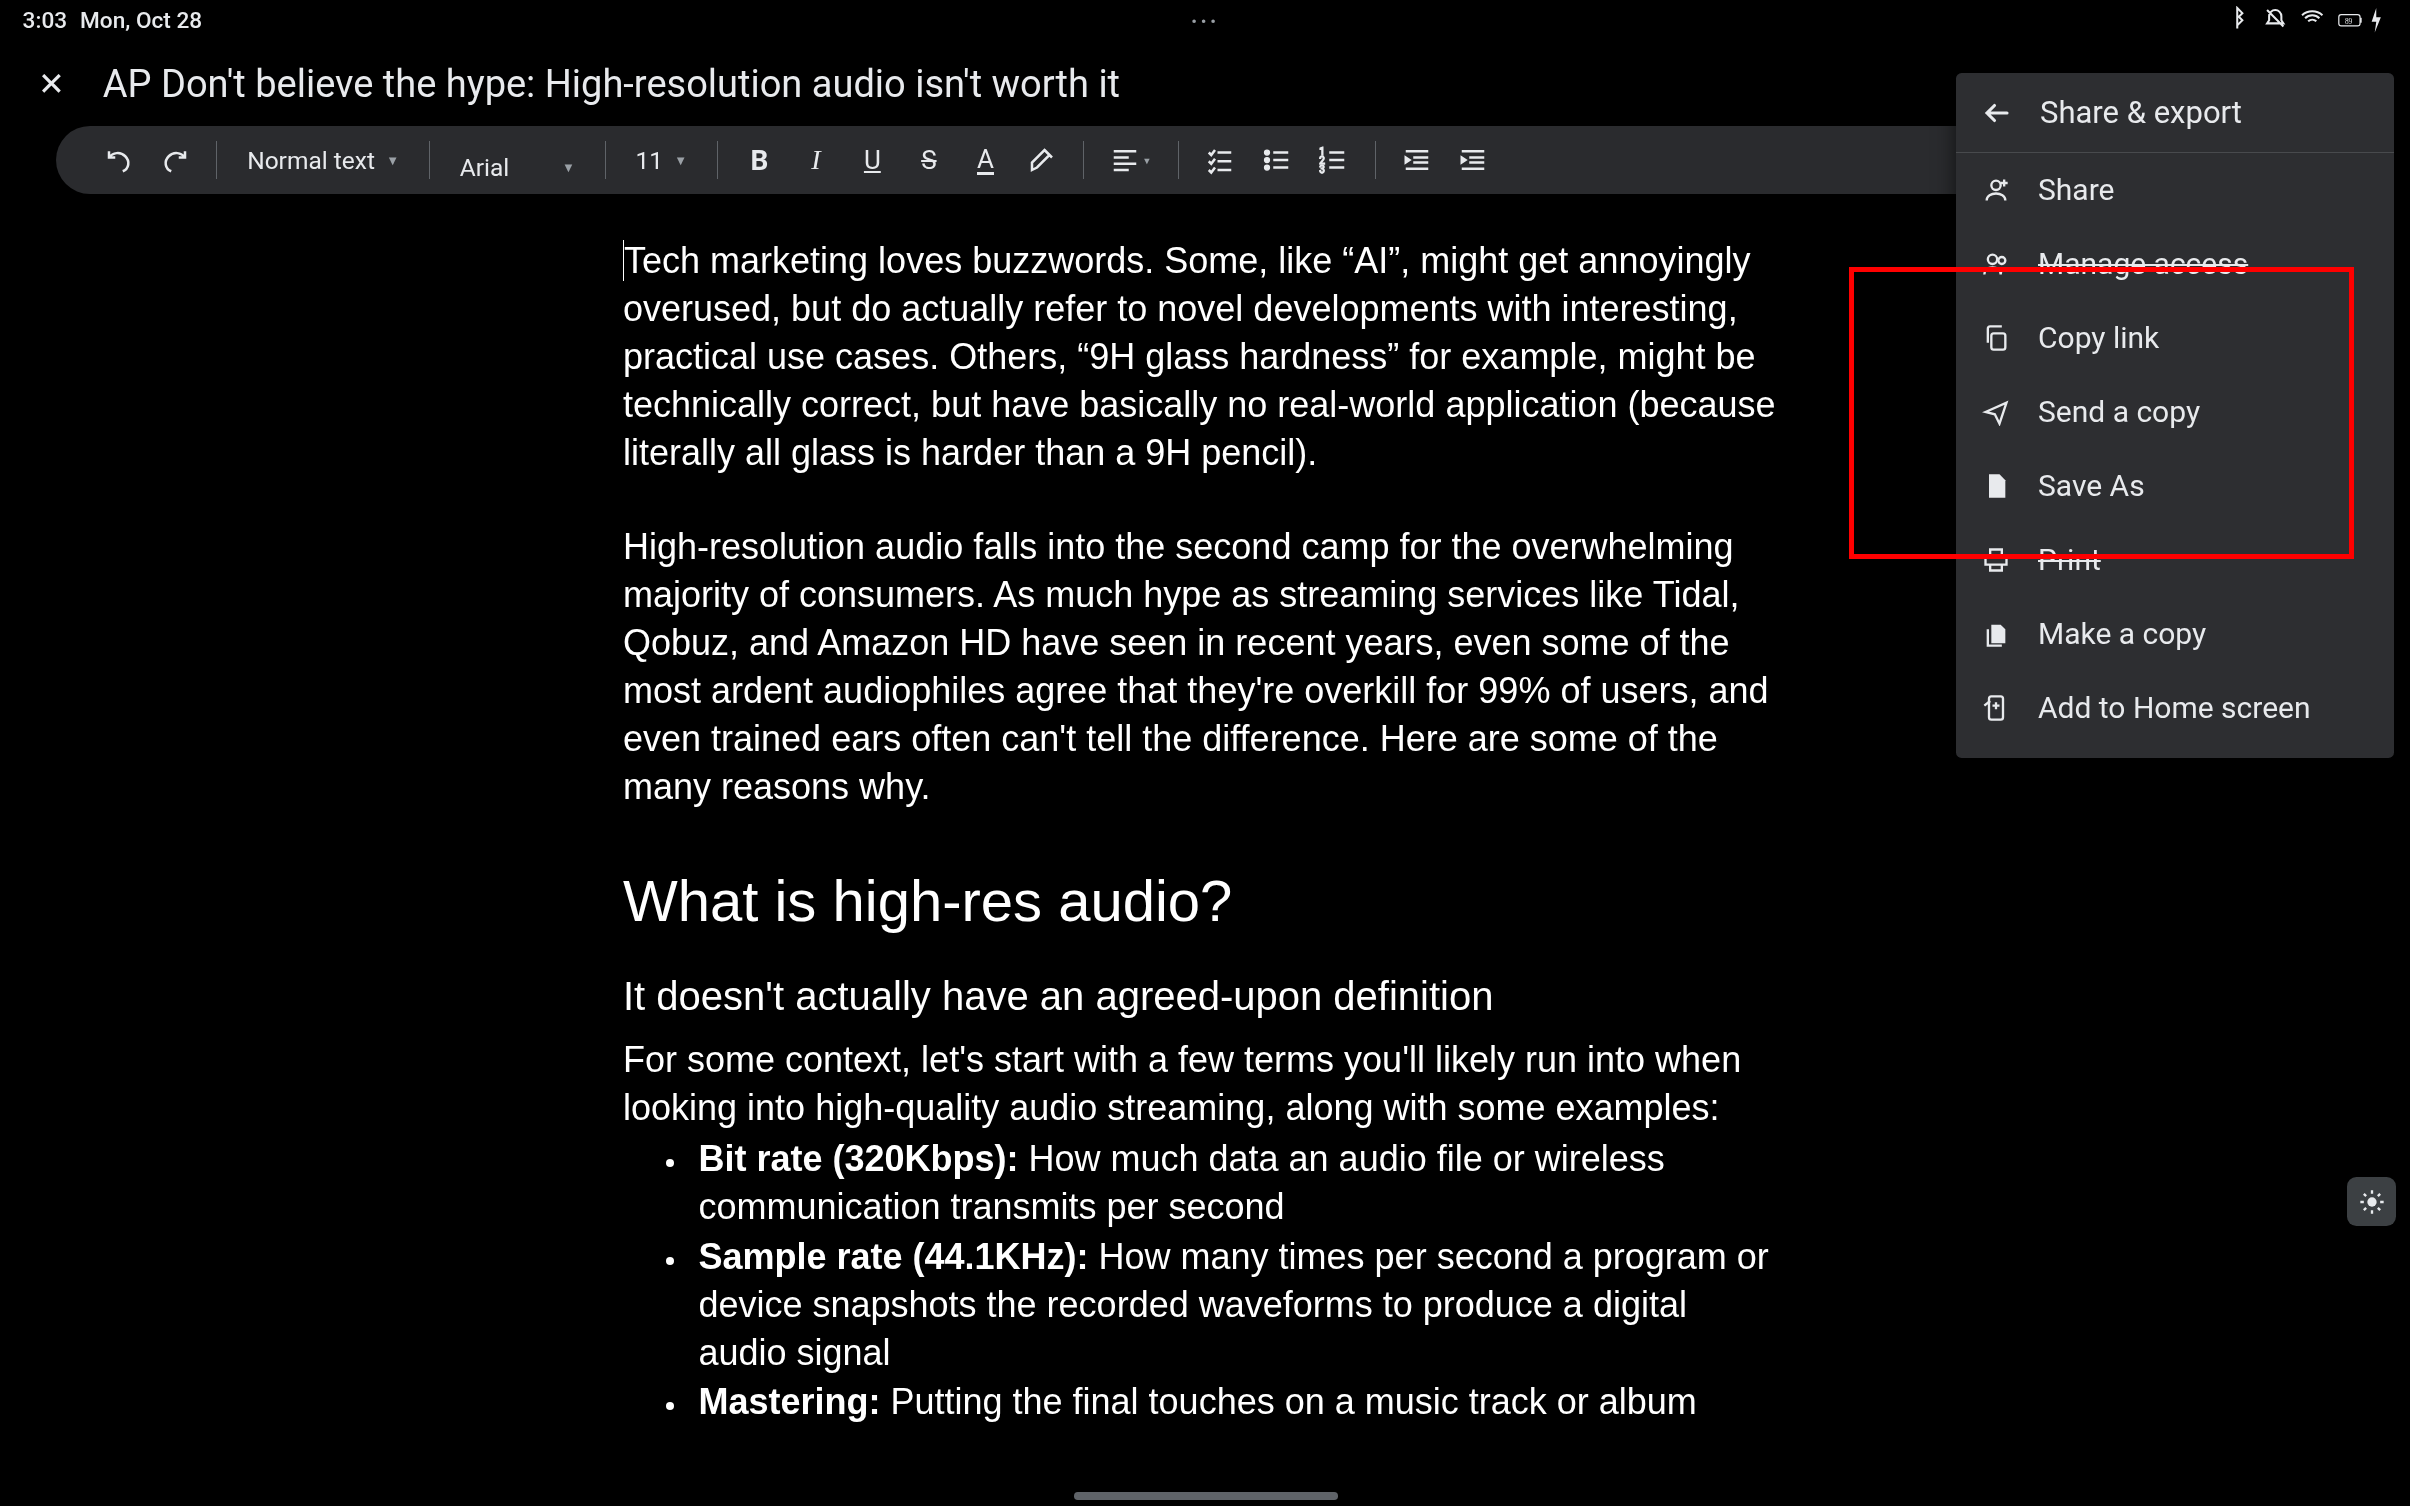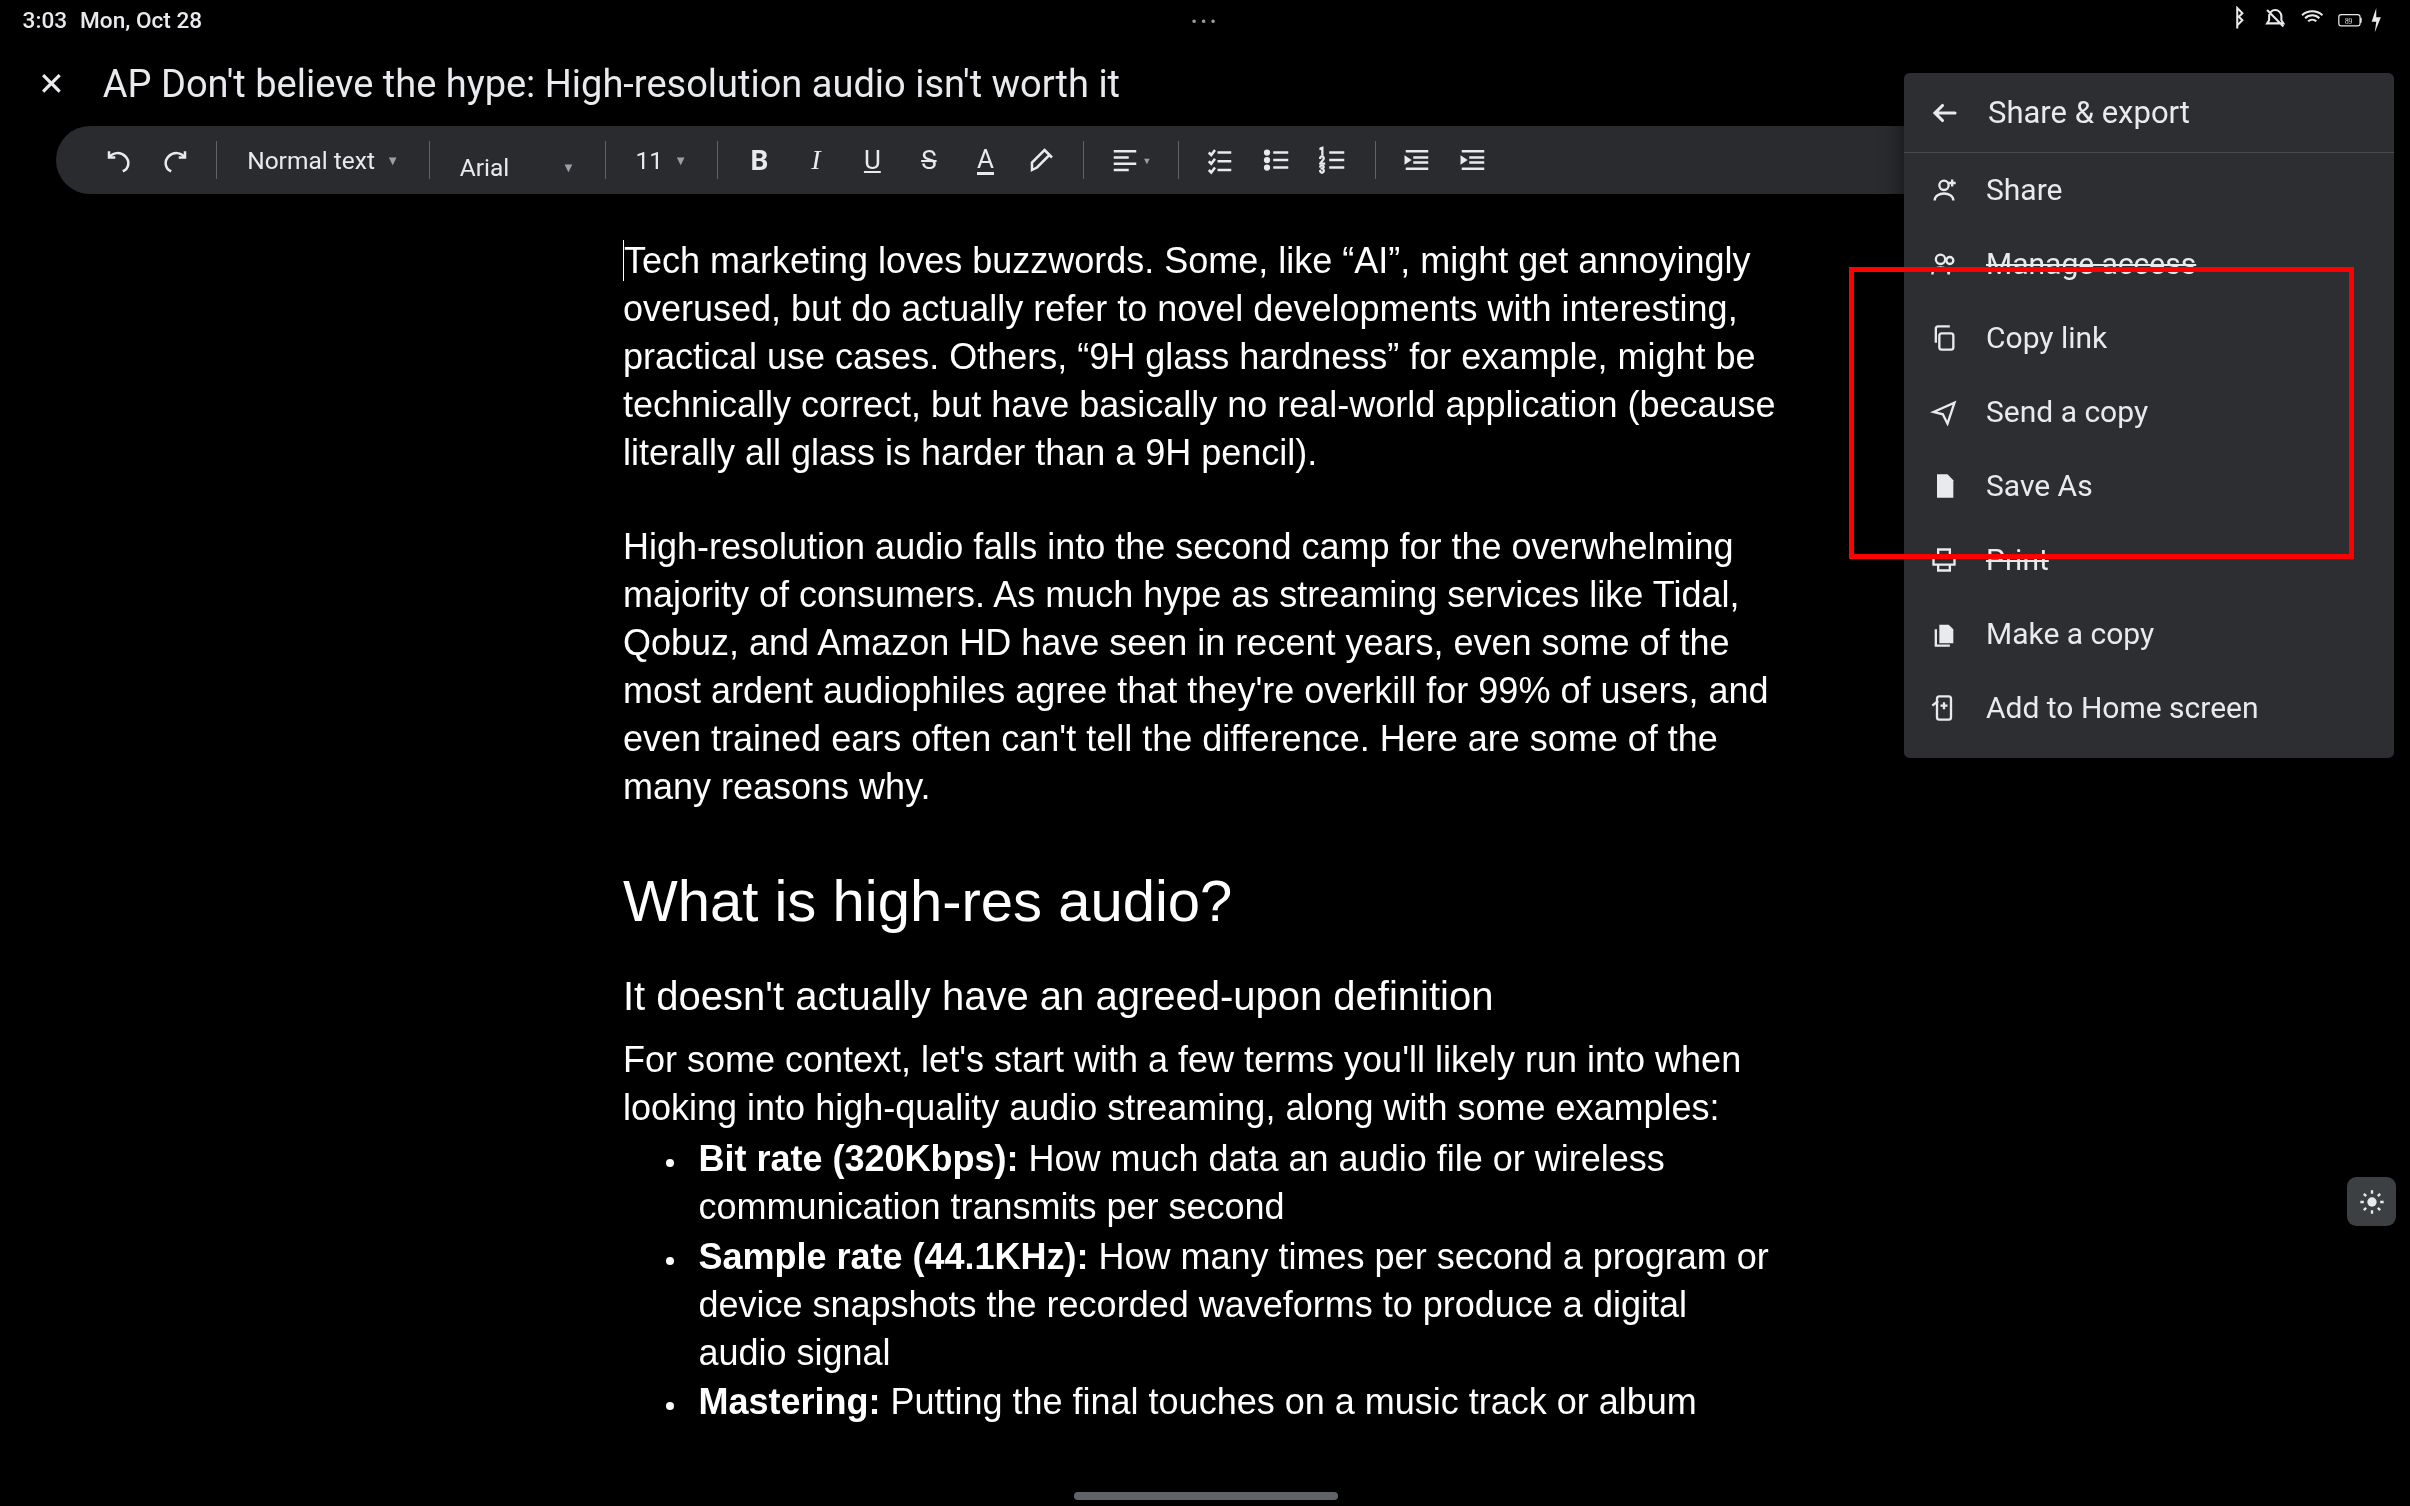--- a/index.html
+++ b/index.html
@@ -78,21 +78,21 @@
 .doc-content ul { list-style: disc; padding-left: 66px; }
 .doc-content li { font-size: 36px; line-height: 1.33; margin-bottom: 1.9px; padding-left: 9.4px; }
 .doc-content li::marker { font-size: 26px; }
 .doc-content .b { font-weight: 700; }
 .cursor-bar { border-left: 1.9px solid #fff; }
 
 
 .side-menu {
   position: absolute;
   top: 73px; right: 17px;
-  width: 490px;
+  width: 438px;
   background: #2d2e31;
   border-radius: 5.6px;
   box-shadow: 0 7.5px 22.6px rgba(0,0,0,0.6);
   padding-bottom: 13px;
 }
 .side-menu .hdr {
   display: flex; align-items: center; gap: 28px;
   padding: 21px 26px;
   border-bottom: 0.9px solid #484a4d;
 }

